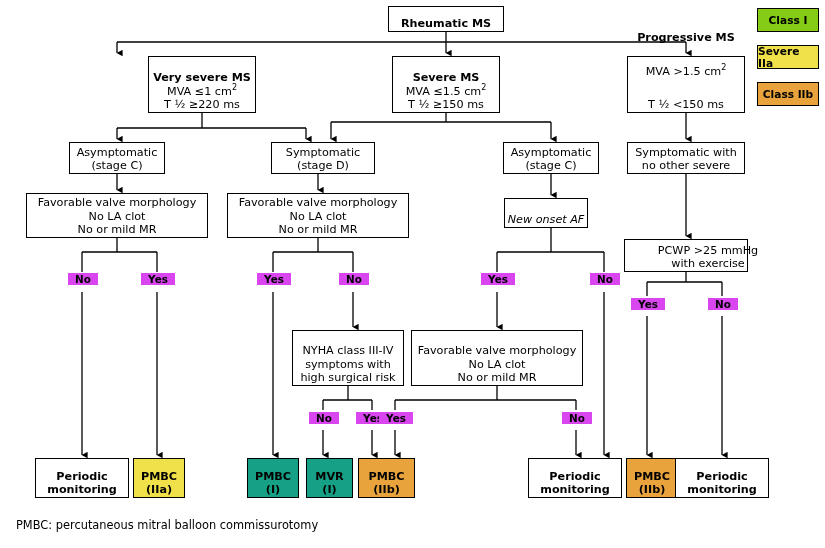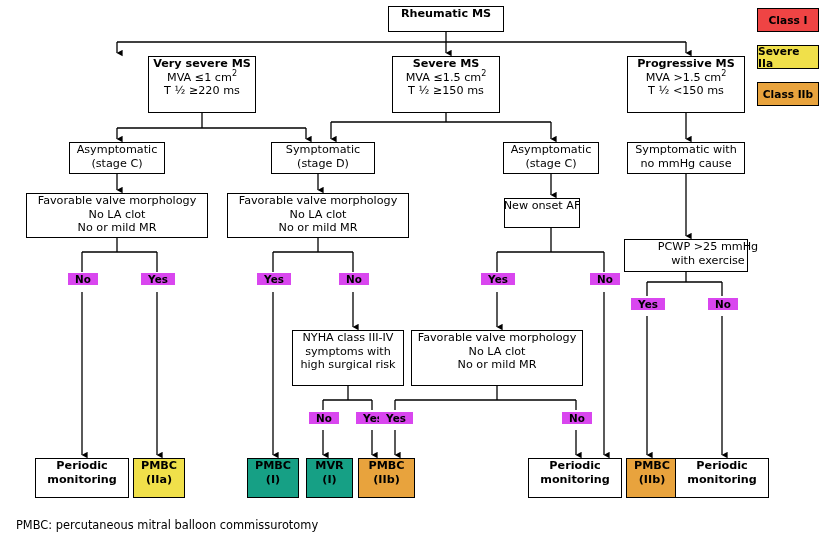--- a/index.html
+++ b/index.html
@@ -29,21 +29,21 @@
     pointer-events: none;
   }
   .box {
     position: absolute;
     box-sizing: border-box;
     border: 1.4px solid #000000;
     background: #ffffff;
     display: flex;
     flex-direction: column;
     align-items: center;
-    justify-content: flex-start;
+    justify-content: flex-end;
     text-align: center;
     line-height: 1.22;
     font-size: 11.2px;
     z-index: 3;
   }
   .box .ttl {
     font-weight: bold;
   }
   .box .ln { white-space: nowrap; }
   .thin { border-width: 1.1px; }
@@ -173,21 +173,21 @@
     <span class="ln"><span>MVA ≤1 cm</span><sup>2</sup></span>
     <span class="ln">T ½ ≥220 ms</span>
   </div>
 
   <div class="box" style="left:392px; top:56px; width:108px; height:57px;">
     <span class="ttl ln">Severe MS</span>
     <span class="ln"><span>MVA ≤1.5 cm</span><sup>2</sup></span>
     <span class="ln">T ½ ≥150 ms</span>
   </div>
 
-  <div class="box" style="left:627px; top:56px; width:118px; height:57px;">
+  <div class="box" style="left:627px; top:56px; width:118px; height:57px;gap:20px;">
     <span class="ttl ln">Progressive MS</span>
     <span class="ln"><span>MVA &gt;1.5 cm</span><sup>2</sup></span>
     <span class="ln">T ½ &lt;150 ms</span>
   </div>
 
   <div class="box thin" style="left:69px; top:142px; width:96px; height:32px;">
     <span class="ln">Asymptomatic</span>
     <span class="ln">(stage C)</span>
   </div>
 
@@ -196,36 +196,36 @@
     <span class="ln">(stage D)</span>
   </div>
 
   <div class="box thin" style="left:503px; top:142px; width:96px; height:32px;">
     <span class="ln">Asymptomatic</span>
     <span class="ln">(stage C)</span>
   </div>
 
   <div class="box thin" style="left:627px; top:142px; width:118px; height:32px;">
     <span class="ln">Symptomatic with</span>
-    <span class="ln">no mmHg cause</span>
+    <span class="ln">no other severe</span>
   </div>
 
   <div class="box thin" style="left:26px; top:193px; width:182px; height:45px;">
     <span class="ln">Favorable valve morphology</span>
     <span class="ln">No LA clot</span>
     <span class="ln">No or mild MR</span>
   </div>
 
   <div class="box thin" style="left:227px; top:193px; width:182px; height:45px;">
     <span class="ln">Favorable valve morphology</span>
     <span class="ln">No LA clot</span>
     <span class="ln">No or mild MR</span>
   </div>
 
-  <div class="box thin" style="left:504px; top:198px; width:76px; height:30px;">
+  <div class="box thin" style="left:504px; top:198px; width:84px; height:30px;font-style:italic;">
     <span class="ln">New onset AF</span>
   </div>
 
   <div class="box thin" style="left:624px; top:239px; width:124px; height:33px;padding-left:44px;">
     <span class="ln">PCWP &gt;25 mmHg</span>
     <span class="ln">with exercise</span>
   </div>
 
   <div class="box thin" style="left:292px; top:330px; width:112px; height:56px;">
     <span class="ln">NYHA class III-IV</span>
@@ -290,21 +290,21 @@
   <div class="box bold-all" style="left:626px; top:458px; width:52px; height:40px; background:#e8a33d;">
     <span class="ln">PMBC</span>
     <span class="ln">(IIb)</span>
   </div>
 
   <div class="box bold-all" style="left:675px; top:458px; width:94px; height:40px; background:#ffffff;">
     <span class="ln">Periodic</span>
     <span class="ln">monitoring</span>
   </div>
 
-  <div class="legend-box" style="left:757px; top:8px; width:62px; height:24px; background:#ef4444;">
+  <div class="legend-box" style="left:757px; top:8px; width:62px; height:24px; background:#84cc16;">
     <span>Class I</span>
   </div>
   <div class="legend-box" style="left:757px; top:45px; width:62px; height:24px; background:#f0e04a;">
     <span>Severe IIa</span>
   </div>
   <div class="legend-box" style="left:757px; top:82px; width:62px; height:24px; background:#e8a33d;">
     <span>Class IIb</span>
   </div>
 
   <div class="footnote" style="left:16px; top:518px;">PMBC: percutaneous mitral balloon commissurotomy</div>

